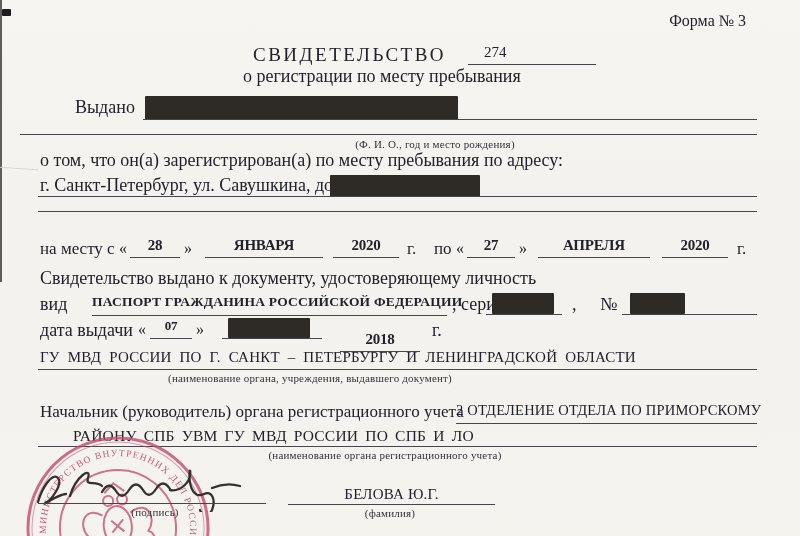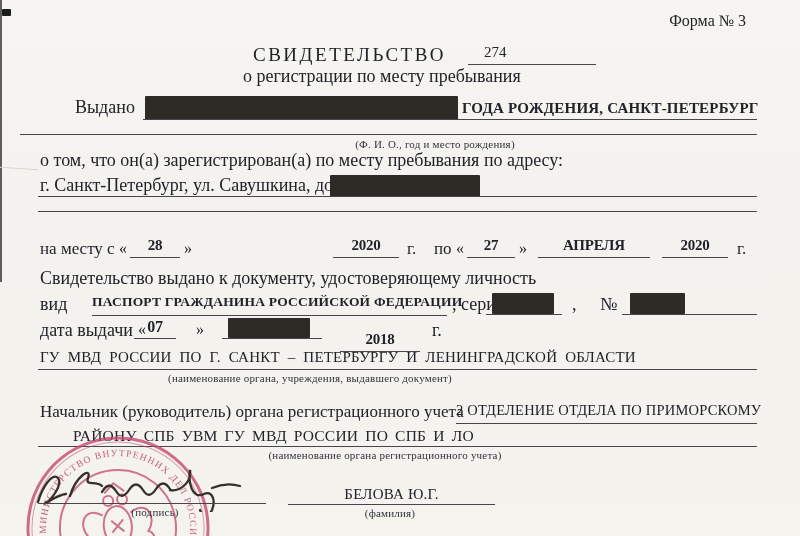--- a/index.html
+++ b/index.html
@@ -35,38 +35,38 @@
   <div class="scan-crease"></div>
 
   <div class="abs" style="top:12px;right:54px;font-size:16px;">Форма № 3</div>
 
   <div class="abs" style="left:253px;top:44px;font-size:19px;letter-spacing:2.5px;">СВИДЕТЕЛЬСТВО</div>
   <div class="abs uline" style="left:468px;top:44px;width:112px;height:20px;font-size:15px;padding-left:16px;">274</div>
   <div class="abs" style="left:243px;top:66px;font-size:18px;">о регистрации по месту пребывания</div>
 
   <div class="abs body-text" style="left:75px;top:97px;">Выдано</div>
   <div class="redact" style="left:145px;top:96px;width:313px;height:24px;"></div>
-  <div class="abs filled caps" style="left:462px;top:100px;font-size:15px;">ГОДА РОЖДЕНИЯ, САНКТ-ПЕТЕРБУРГ</div>
   <div class="rule" style="left:143px;top:119px;width:614px;"></div>
 
   <div class="rule" style="left:20px;top:134px;width:737px;"></div>
   <div class="abs caption" style="left:295px;top:138px;width:280px;">(Ф. И. О., год и место рождения)</div>
 
   <div class="abs body-text" style="left:40px;top:150px;">о том, что он(а) зарегистрирован(а) по месту пребывания по адресу:</div>
 
   <div class="abs body-text" style="left:40px;top:175px;">г. Санкт-Петербург, ул. Савушкина, дом</div>
   <div class="redact" style="left:330px;top:175px;width:150px;height:22px;"></div>
   <div class="rule" style="left:38px;top:196px;width:719px;"></div>
 
   <div class="rule" style="left:38px;top:211px;width:719px;"></div>
 
   <div class="abs" style="left:40px;top:239px;font-size:17px;">на месту с</div>
   <div class="abs quote" style="left:119px;top:240px;">«</div>
   <div class="abs filled uline center" style="left:130px;top:237px;width:50px;height:20px;font-size:15px;">28</div>
   <div class="abs quote" style="left:184px;top:240px;">»</div>
+  <div class="abs filled uline center" style="left:205px;top:237px;width:118px;height:20px;font-size:15px;">ЯНВАРЯ</div>
   <div class="abs filled uline center" style="left:333px;top:237px;width:66px;height:20px;font-size:15px;">2020</div>
   <div class="abs" style="left:407px;top:239px;font-size:17px;">г.</div>
   <div class="abs" style="left:434px;top:239px;font-size:17px;">по</div>
   <div class="abs quote" style="left:456px;top:240px;">«</div>
   <div class="abs filled uline center" style="left:467px;top:237px;width:48px;height:20px;font-size:15px;">27</div>
   <div class="abs quote" style="left:519px;top:240px;">»</div>
   <div class="abs filled uline center" style="left:538px;top:237px;width:112px;height:20px;font-size:15px;">АПРЕЛЯ</div>
   <div class="abs filled uline center" style="left:662px;top:237px;width:66px;height:20px;font-size:15px;">2020</div>
   <div class="abs" style="left:737px;top:239px;font-size:17px;">г.</div>
 
@@ -77,21 +77,21 @@
   <div class="abs body-text" style="left:452px;top:294px;">, серия</div>
   <div class="redact" style="left:492px;top:293px;width:62px;height:21px;"></div>
   <div class="rule" style="left:486px;top:314px;width:76px;"></div>
   <div class="abs body-text" style="left:572px;top:294px;">,</div>
   <div class="abs body-text" style="left:600px;top:294px;">№</div>
   <div class="redact" style="left:630px;top:293px;width:55px;height:21px;"></div>
   <div class="rule" style="left:622px;top:314px;width:135px;"></div>
 
   <div class="abs body-text" style="left:40px;top:320px;">дата выдачи</div>
   <div class="abs quote" style="left:138px;top:321px;">«</div>
-  <div class="abs filled uline center" style="left:134px;top:318px;width:42px;height:20px;font-size:16px;">07</div>
+  <div class="abs filled uline center" style="left:150px;top:318px;width:42px;height:20px;font-size:13px;">07</div>
   <div class="abs quote" style="left:196px;top:321px;">»</div>
   <div class="redact" style="left:228px;top:318px;width:82px;height:20px;"></div>
   <div class="rule" style="left:222px;top:338px;width:100px;"></div>
   <div class="abs filled uline center" style="left:340px;top:331px;width:80px;height:20px;font-size:15px;">2018</div>
   <div class="abs body-text" style="left:432px;top:320px;">г.</div>
 
   <div class="abs caps" style="left:40px;top:349px;font-size:15px;word-spacing:4px;">ГУ МВД РОССИИ ПО Г. САНКТ – ПЕТЕРБУРГУ И ЛЕНИНГРАДСКОЙ ОБЛАСТИ</div>
   <div class="rule" style="left:38px;top:369px;width:719px;"></div>
   <div class="abs caption" style="left:130px;top:372px;width:360px;">(наименование органа, учреждения, выдавшего документ)</div>
 

